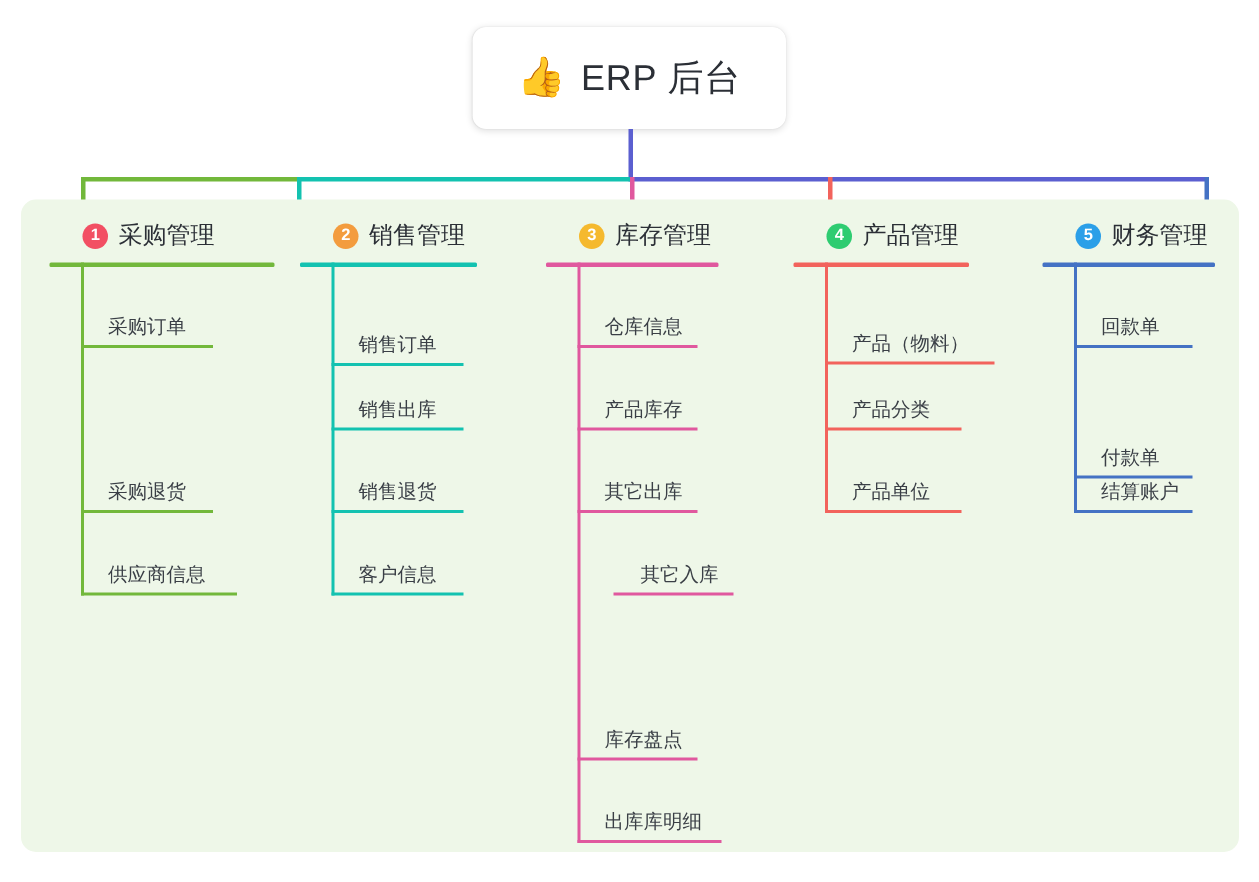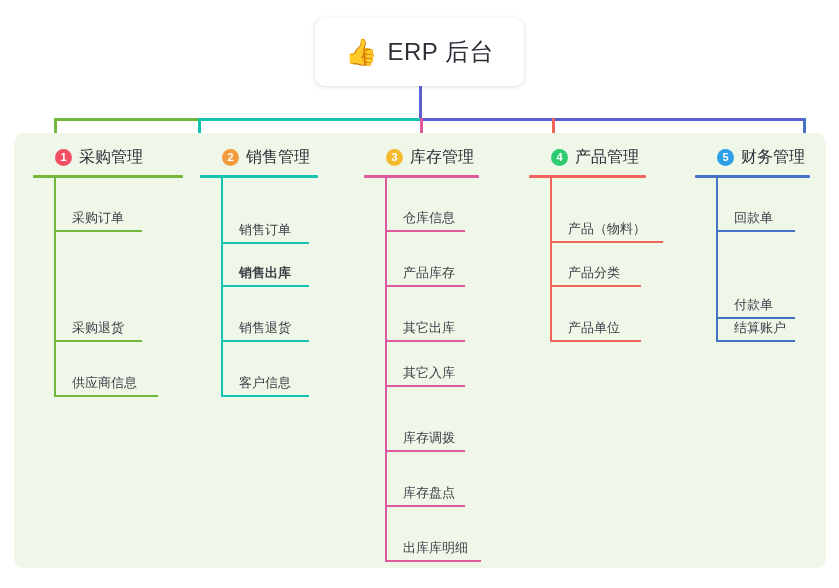--- a/index.html
+++ b/index.html
@@ -183,21 +183,21 @@
         <div class="col-head">
           <span class="badge" style="background: rgb(243, 156, 62);">2</span>
           <span class="col-title">销售管理</span>
         </div>
         <div class="head-rule" style="width: 118px; background: rgb(19, 194, 176);"></div>
         <div class="spine" style="height: 222px; background: rgb(19, 194, 176);"></div>
         <div class="leaf" style="top: 61px; width: 88px; height: 26px; margin-top: 12px;">
           <div class="leaf-label">销售订单</div>
           <div class="leaf-rule" style="width: 88px; background: rgb(19, 194, 176);"></div>
         </div>
-        <div class="leaf" style="top: 116px; width: 88px; height: 26px; font-weight: bold;">
+        <div class="leaf" style="top: 116px; width: 88px; height: 26px;">
           <div class="leaf-label">销售出库</div>
           <div class="leaf-rule" style="width: 88px; background: rgb(19, 194, 176);"></div>
         </div>
         <div class="leaf" style="top: 171px; width: 88px; height: 26px;">
           <div class="leaf-label">销售退货</div>
           <div class="leaf-rule" style="width: 88px; background: rgb(19, 194, 176);"></div>
         </div>
         <div class="leaf" style="top: 226px; width: 88px; height: 26px;">
           <div class="leaf-label">客户信息</div>
           <div class="leaf-rule" style="width: 88px; background: rgb(19, 194, 176);"></div>
@@ -215,26 +215,22 @@
           <div class="leaf-rule" style="width: 80px; background: rgb(224, 88, 158);"></div>
         </div>
         <div class="leaf" style="top: 116px; width: 80px; height: 26px;">
           <div class="leaf-label">产品库存</div>
           <div class="leaf-rule" style="width: 80px; background: rgb(224, 88, 158);"></div>
         </div>
         <div class="leaf" style="top: 171px; width: 80px; height: 26px;">
           <div class="leaf-label">其它出库</div>
           <div class="leaf-rule" style="width: 80px; background: rgb(224, 88, 158);"></div>
         </div>
-        <div class="leaf" style="top: 216px; width: 80px; height: 26px;">
+        <div class="leaf" style="top: 226px; width: 80px; height: 26px; margin-left: 24px;">
           <div class="leaf-label">其它入库</div>
-          <div class="leaf-rule" style="width: 80px; background: rgb(224, 88, 158);"></div>
-        </div>
-        <div class="leaf" style="top: 281px; width: 80px; height: 26px;">
-          <div class="leaf-label">库存调拨</div>
           <div class="leaf-rule" style="width: 80px; background: rgb(224, 88, 158);"></div>
         </div>
         <div class="leaf" style="top: 336px; width: 80px; height: 26px;">
           <div class="leaf-label">库存盘点</div>
           <div class="leaf-rule" style="width: 80px; background: rgb(224, 88, 158);"></div>
         </div>
         <div class="leaf" style="top: 391px; width: 96px; height: 26px;">
           <div class="leaf-label">出库库明细</div>
           <div class="leaf-rule" style="width: 96px; background: rgb(224, 88, 158);"></div>
         </div>

